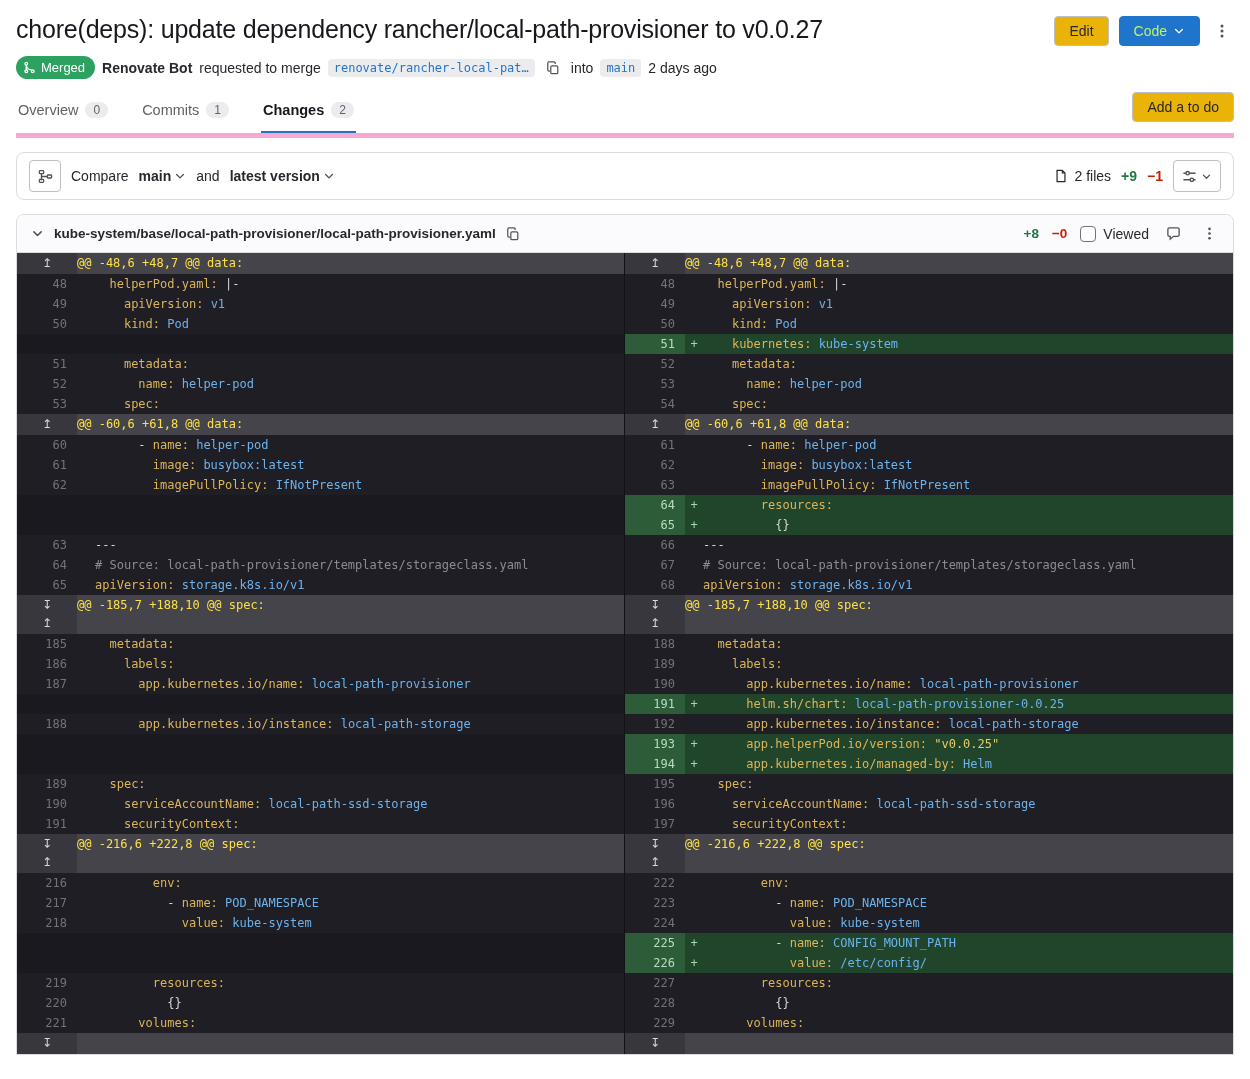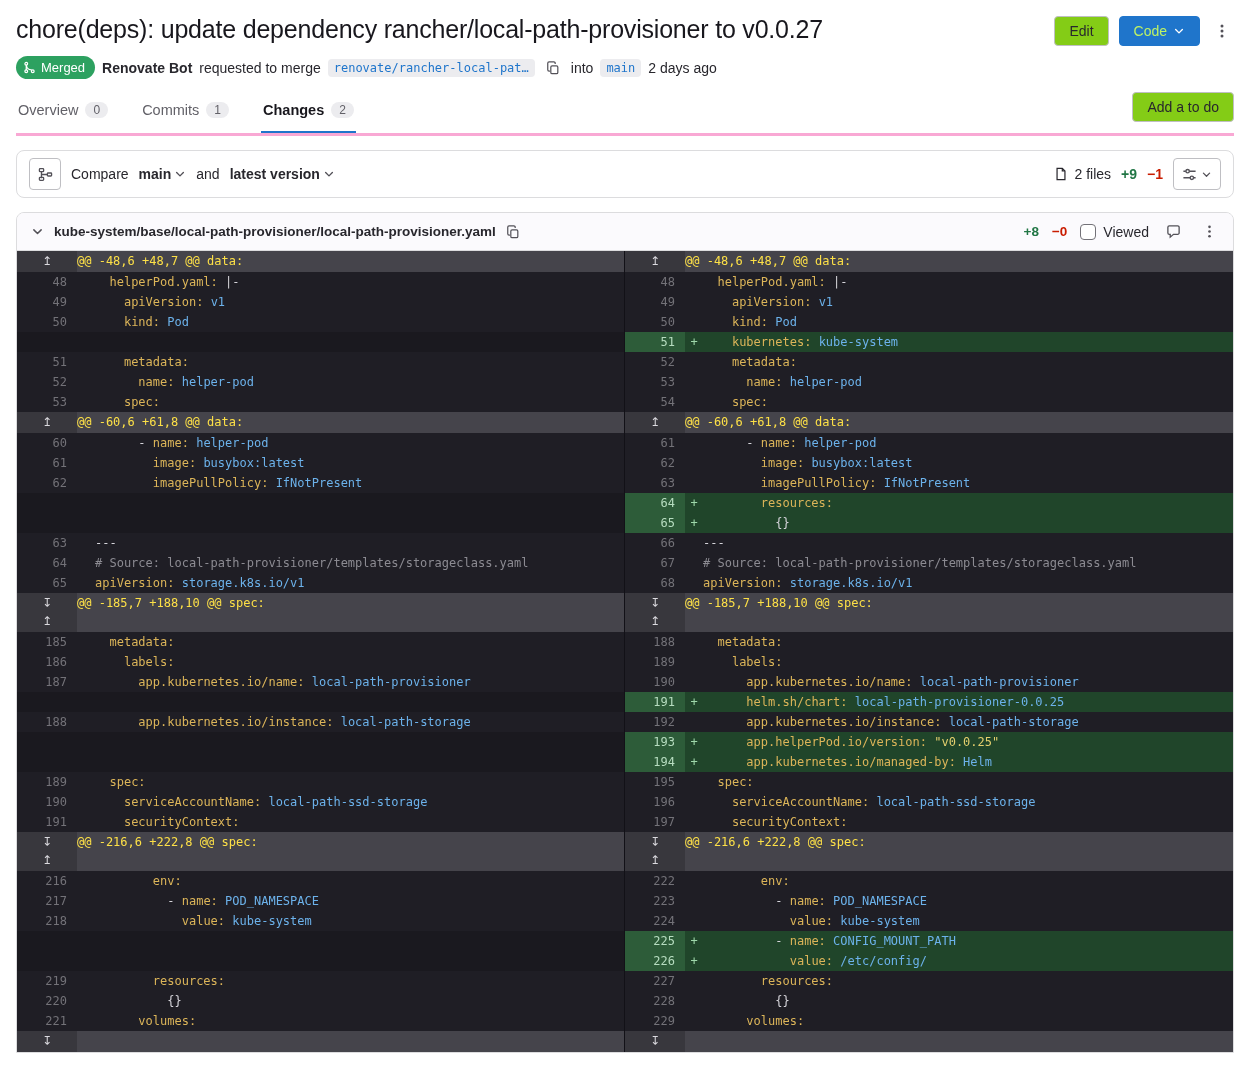--- a/index.html
+++ b/index.html
@@ -12,21 +12,21 @@
     font-size:14px;
   }
   .page { padding:14px 16px 0 16px; }
 
   
   .mr-top { display:flex; justify-content:space-between; align-items:flex-start; }
   .mr-title { margin:0; font-size:25px; line-height:1.25; font-weight:400; letter-spacing:-0.2px; color:#18171d; }
   .mr-actions { display:flex; align-items:center; gap:10px; flex:none; padding-top:2px; }
   .btn {
     display:inline-flex; align-items:center; gap:6px;
-    border:1px solid #bfbfc3; background:#84cc16; color:#28272d;
+    border:1px solid #bfbfc3; background:#eab308; color:#28272d;
     border-radius:4px; padding:6px 14px; font-size:14px; font-weight:400;
     cursor:pointer; white-space:nowrap;
   }
   .btn.primary {
     background:var(--accent,#1f75cb); border-color:var(--accent,#1f75cb); color:#bef264; font-weight:400;
   }
   .icon-btn { border:none; background:transparent; color:#535158; padding:4px; cursor:pointer; display:inline-flex; align-items:center; }
 
   .mr-byline { margin-top:10px; display:flex; align-items:center; gap:7px; flex-wrap:nowrap; font-size:14px; color:#28272d; }
   .badge-merged {
@@ -36,21 +36,21 @@
   }
   .bold { font-weight:700; }
   .branch-chip {
     font-family:"DejaVu Sans Mono", monospace; font-size:12px;
     color:var(--accent,#1f75cb); background:#ececef;
     border-radius:4px; padding:2px 6px; max-width:210px;
     overflow:hidden; text-overflow:ellipsis; white-space:nowrap; display:inline-block; vertical-align:middle;
   }
 
   
-  .tabs-row { margin-top:10px; display:flex; align-items:center; border-bottom:3px solid #f9a8d4; }
+  .tabs-row { margin-top:10px; display:flex; align-items:center; border-bottom:5px solid #f9a8d4; }
   .tab {
     display:flex; align-items:center; gap:7px;
     padding:13px 2px; margin-right:30px;
     color:#626168; font-size:14.5px; cursor:pointer; border-bottom:2px solid transparent;
   }
   .tab.active { color:#18171d; font-weight:700; border-bottom:2px solid var(--accent,#1f75cb); }
   .count-pill {
     background:#ececef; color:#626168; border-radius:10px;
     font-size:12px; padding:1px 8px; font-weight:400;
   }

